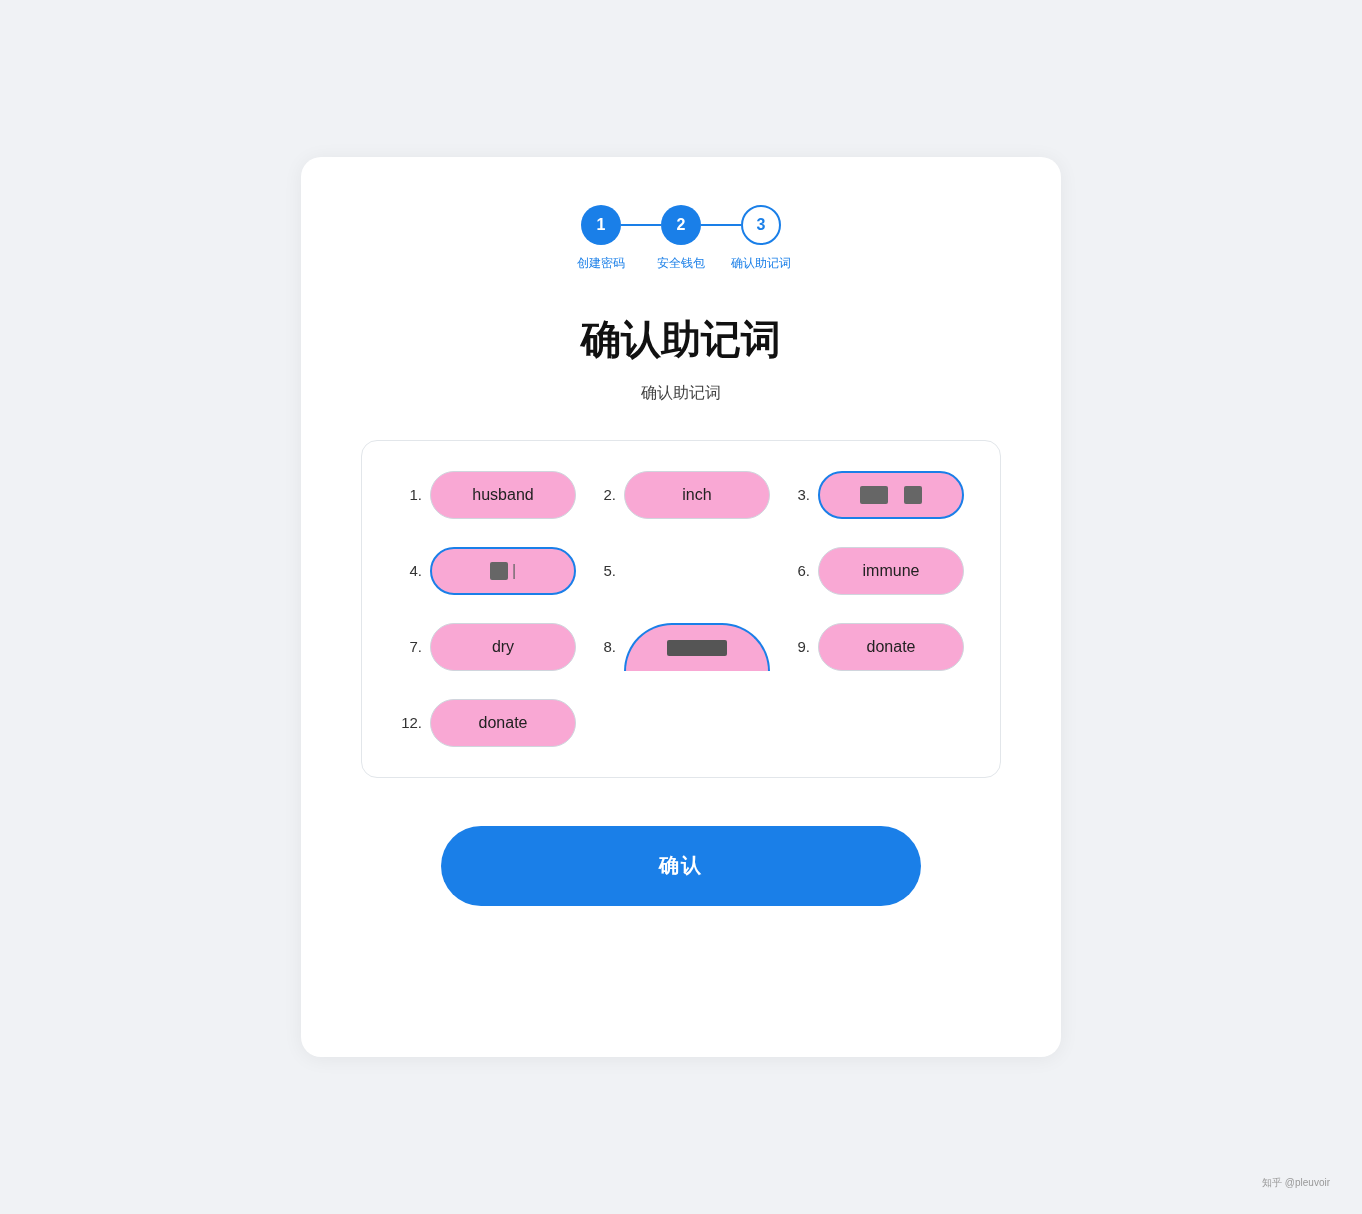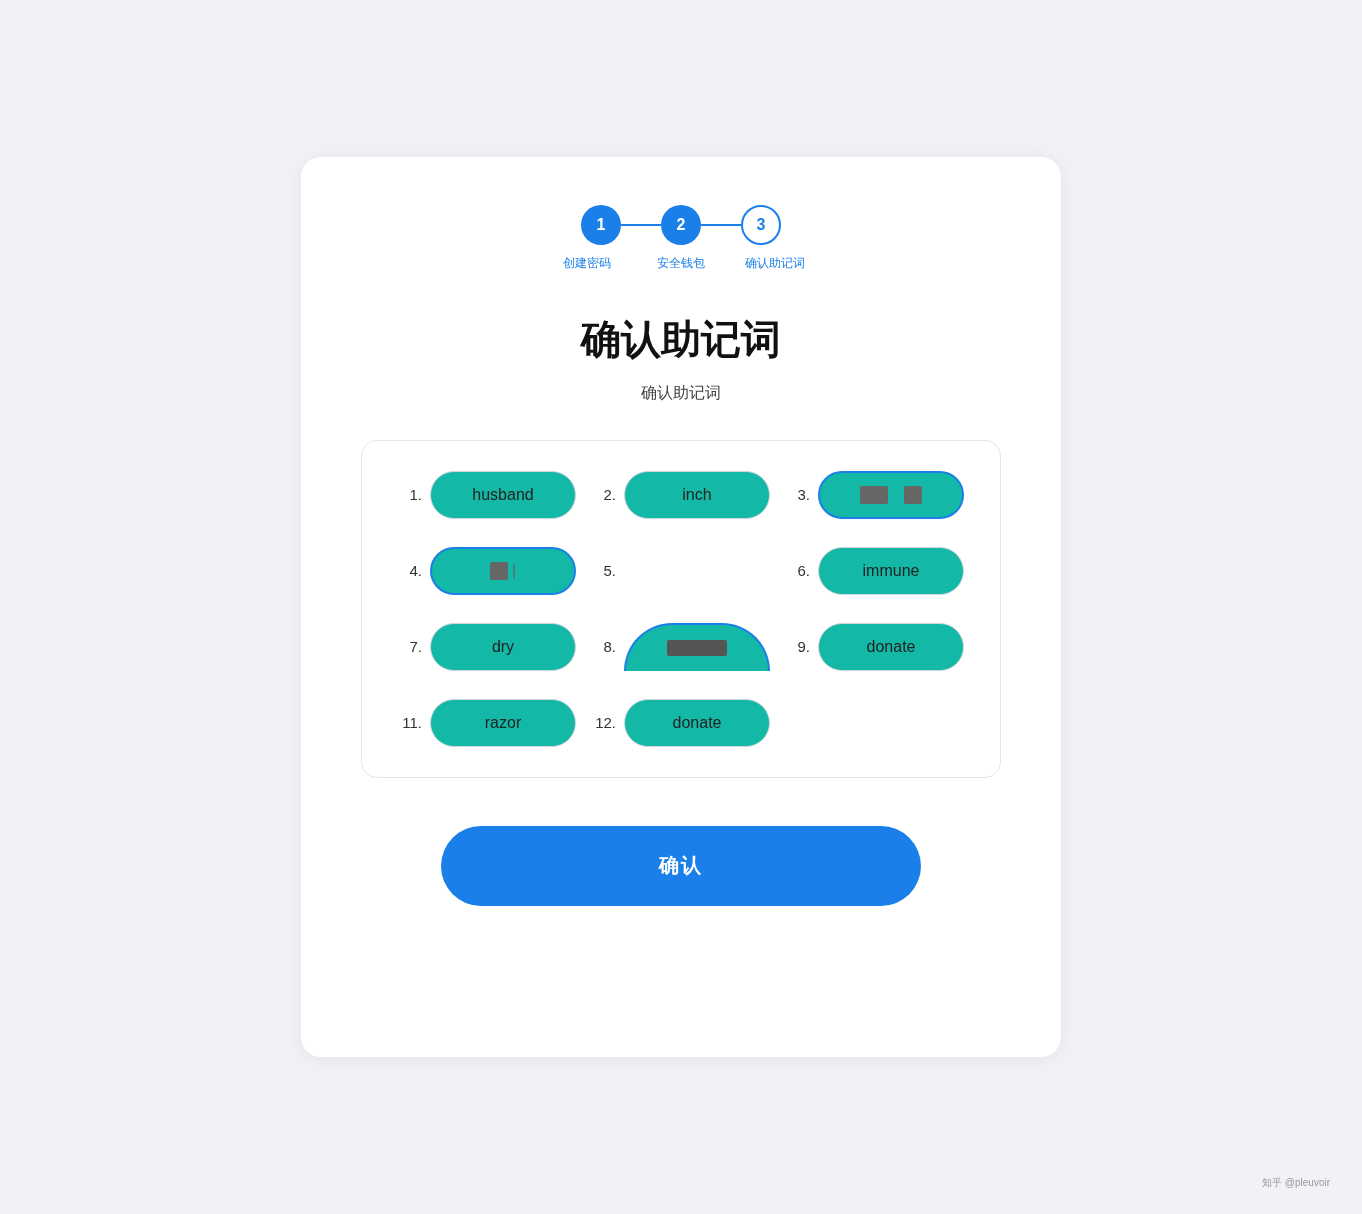--- a/index.html
+++ b/index.html
@@ -63,21 +63,21 @@
     }
 
     .step-line {
       width: 40px;
       height: 2px;
       background: #1a7fe8;
     }
 
     .steps-labels {
       display: flex;
-      gap: 14px;
+      gap: 0;
       font-size: 12px;
       color: #1a7fe8;
       text-align: center;
     }
 
     .step-label {
       width: 80px;
       text-align: center;
       line-height: 1.4;
     }
@@ -130,21 +130,21 @@
     .word-pill {
       flex: 1;
       height: 48px;
       border-radius: 999px;
       border: 1.5px solid #d0d5dd;
       display: flex;
       align-items: center;
       justify-content: center;
       font-size: 16px;
       color: #222;
-      background: #14b8a6;
+      background: #f9a8d4;
       position: relative;
       overflow: hidden;
     }
 
     .word-pill.highlighted-blue {
       border: 2.5px solid #1a7fe8;
     }
 
     .word-pill.highlighted-blue-active {
       border: 2.5px solid #1a7fe8;
@@ -305,26 +305,20 @@
       </div>
 
       <div class="word-item">
         <span class="word-number">9.</span>
         <div class="word-pill">
           <span>donate</span>
         </div>
       </div>
 
 
-      <div class="word-item">
-        <span class="word-number">11.</span>
-        <div class="word-pill">
-          <span>razor</span>
-        </div>
-      </div>
 
       <div class="word-item">
         <span class="word-number">12.</span>
         <div class="word-pill">
           <span>donate</span>
         </div>
       </div>
 
     </div>
   </div>

